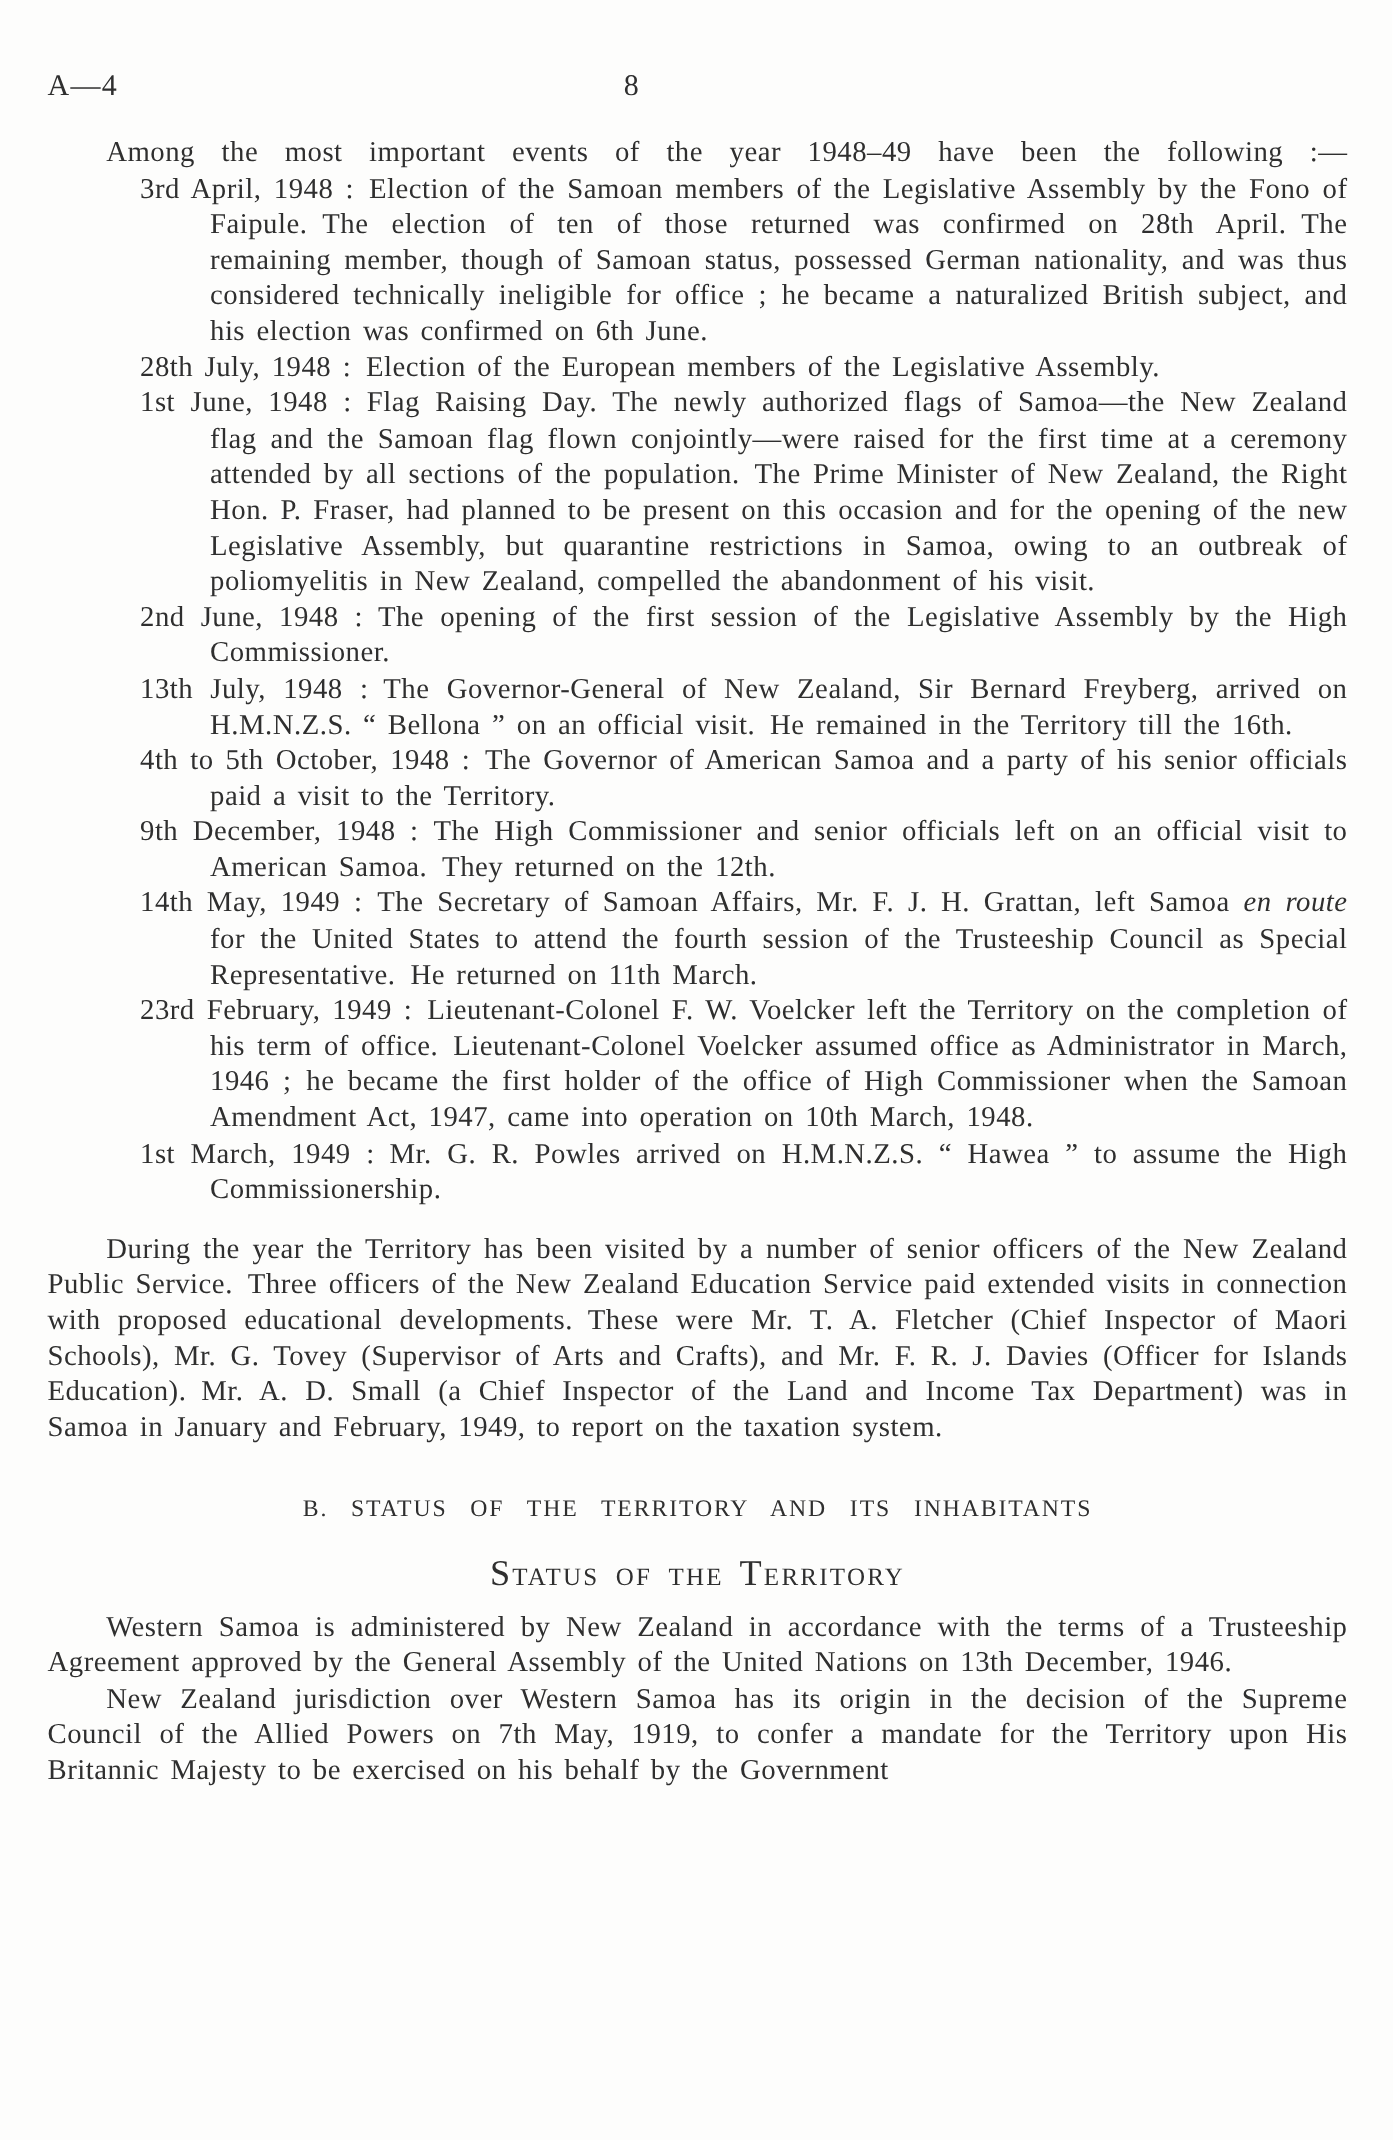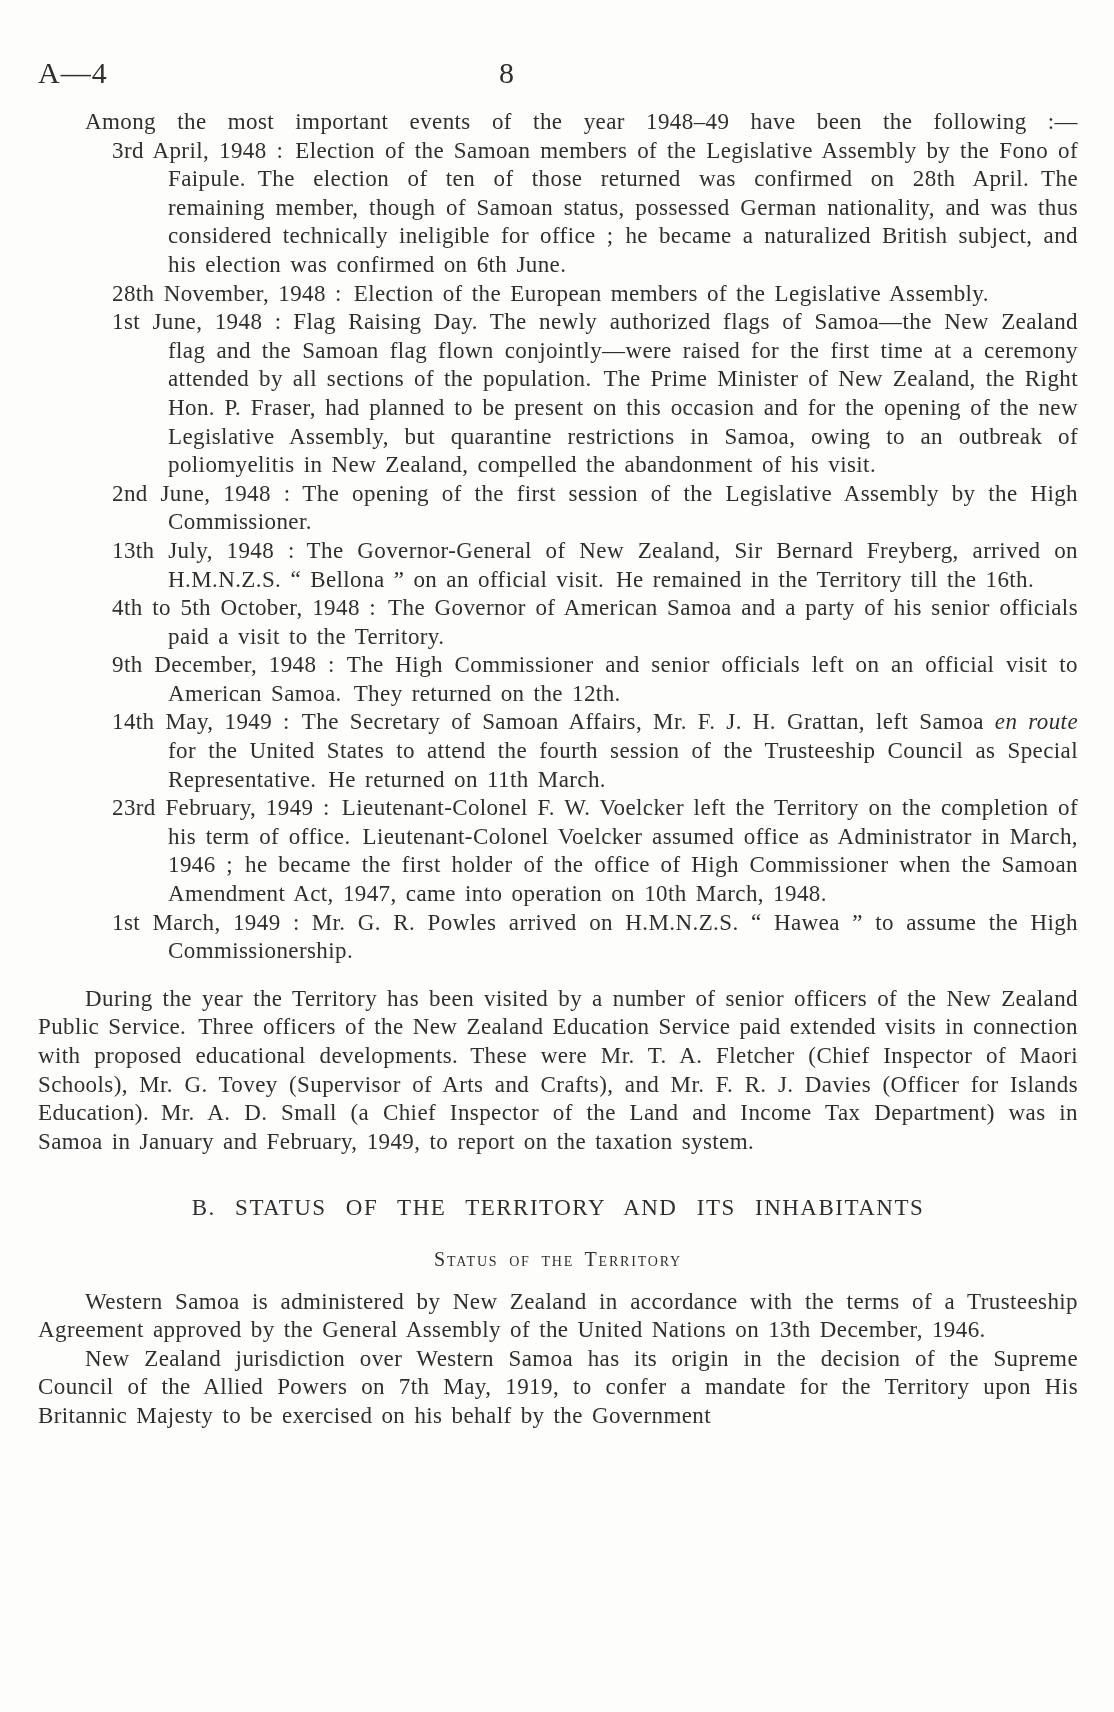--- a/index.html
+++ b/index.html
@@ -11,21 +11,21 @@
     overflow: hidden;
     font-family: "Liberation Serif", "DejaVu Serif", serif;
     color: #2f2f2f;
   }
   .page-header {
     position: absolute;
     top: 56px;
     left: 0;
     width: 100%;
     height: 34px;
-    font-size: 30px;
+    font-size: 24px;
   }
   .doc-ref { position: absolute; left: 38px; top: 0; letter-spacing: 1px; }
   .page-num { position: absolute; left: 499px; top: 0; }
   .content {
     position: absolute;
     top: 108px;
     left: 38px;
     width: 1040px;
     font-size: 23px;
     line-height: 28.6px;
@@ -42,29 +42,29 @@
   .events { margin: 0; }
   .event {
     padding-left: 130px;
     text-indent: -56px;
     text-align: justify;
   }
   .it { font-style: italic; }
   .p-visits { margin-top: 19px; text-indent: 47px; }
   .section-heading {
     margin: 38px 0 0 0;
-    font-size: 23px;
+    font-size: 19px;
     font-weight: normal;
     text-align-last: center;
     letter-spacing: 1.5px;
     word-spacing: 12px;
   }
   .subsection-heading {
     margin: 22px 0 14px 0;
-    font-size: 20px;
+    font-size: 29px;
     font-weight: normal;
     font-variant: small-caps;
     text-align: center;
     text-align-last: center;
     letter-spacing: 1.8px;
     word-spacing: 4px;
   }
   .status-p { text-indent: 47px; }
   .status-p.first { margin-top: 9px; }
 </style>
@@ -73,21 +73,21 @@
 
 <div class="page">
   <div class="page-header">
     <span class="doc-ref">A—4</span>
     <span class="page-num">8</span>
   </div>
   <div class="content">
     <p class="intro">Among the most important events of the year 1948–49 have been the following :—</p>
     <div class="events" id="events">
         <div class="event"><span>3rd April, 1948 : Election of the Samoan members of the Legislative Assembly by the Fono of Faipule. The election of ten of those returned was confirmed on 28th April. The remaining member, though of Samoan status, possessed German nationality, and was thus considered technically ineligible for office ; he became a naturalized British subject, and his election was confirmed on 6th June.</span></div>
-        <div class="event"><span>28th November, 1948 : Election of the European members of the Legislative Assembly.</span></div>
+        <div class="event"><span>28th July, 1948 : Election of the European members of the Legislative Assembly.</span></div>
         <div class="event"><span>1st June, 1948 : Flag Raising Day. The newly authorized flags of Samoa—the New Zealand flag and the Samoan flag flown conjointly—were raised for the first time at a ceremony attended by all sections of the population. The Prime Minister of New Zealand, the Right Hon. P. Fraser, had planned to be present on this occasion and for the opening of the new Legislative Assembly, but quarantine restrictions in Samoa, owing to an outbreak of poliomyelitis in New Zealand, compelled the abandonment of his visit.</span></div>
         <div class="event"><span>2nd June, 1948 : The opening of the first session of the Legislative Assembly by the High Commissioner.</span></div>
         <div class="event"><span>13th July, 1948 : The Governor-General of New Zealand, Sir Bernard Freyberg, arrived on H.M.N.Z.S. “ Bellona ” on an official visit. He remained in the Territory till the 16th.</span></div>
         <div class="event"><span>4th to 5th October, 1948 : The Governor of American Samoa and a party of his senior officials paid a visit to the Territory.</span></div>
         <div class="event"><span>9th December, 1948 : The High Commissioner and senior officials left on an official visit to American Samoa. They returned on the 12th.</span></div>
         <div class="event"><span>14th May, 1949 : The Secretary of Samoan Affairs, Mr. F. J. H. Grattan, left Samoa </span><span class="it">en route</span><span> for the United States to attend the fourth session of the Trusteeship Council as Special Representative. He returned on 11th March.</span></div>
         <div class="event"><span>23rd February, 1949 : Lieutenant-Colonel F. W. Voelcker left the Territory on the completion of his term of office. Lieutenant-Colonel Voelcker assumed office as Administrator in March, 1946 ; he became the first holder of the office of High Commissioner when the Samoan Amendment Act, 1947, came into operation on 10th March, 1948.</span></div>
         <div class="event"><span>1st March, 1949 : Mr. G. R. Powles arrived on H.M.N.Z.S. “ Hawea ” to assume the High Commissionership.</span></div>
       </div>
     <p class="p-visits">During the year the Territory has been visited by a number of senior officers of the New Zealand Public Service. Three officers of the New Zealand Education Service paid extended visits in connection with proposed educational developments. These were Mr. T. A. Fletcher (Chief Inspector of Maori Schools), Mr. G. Tovey (Supervisor of Arts and Crafts), and Mr. F. R. J. Davies (Officer for Islands Education). Mr. A. D. Small (a Chief Inspector of the Land and Income Tax Department) was in Samoa in January and February, 1949, to report on the taxation system.</p>

